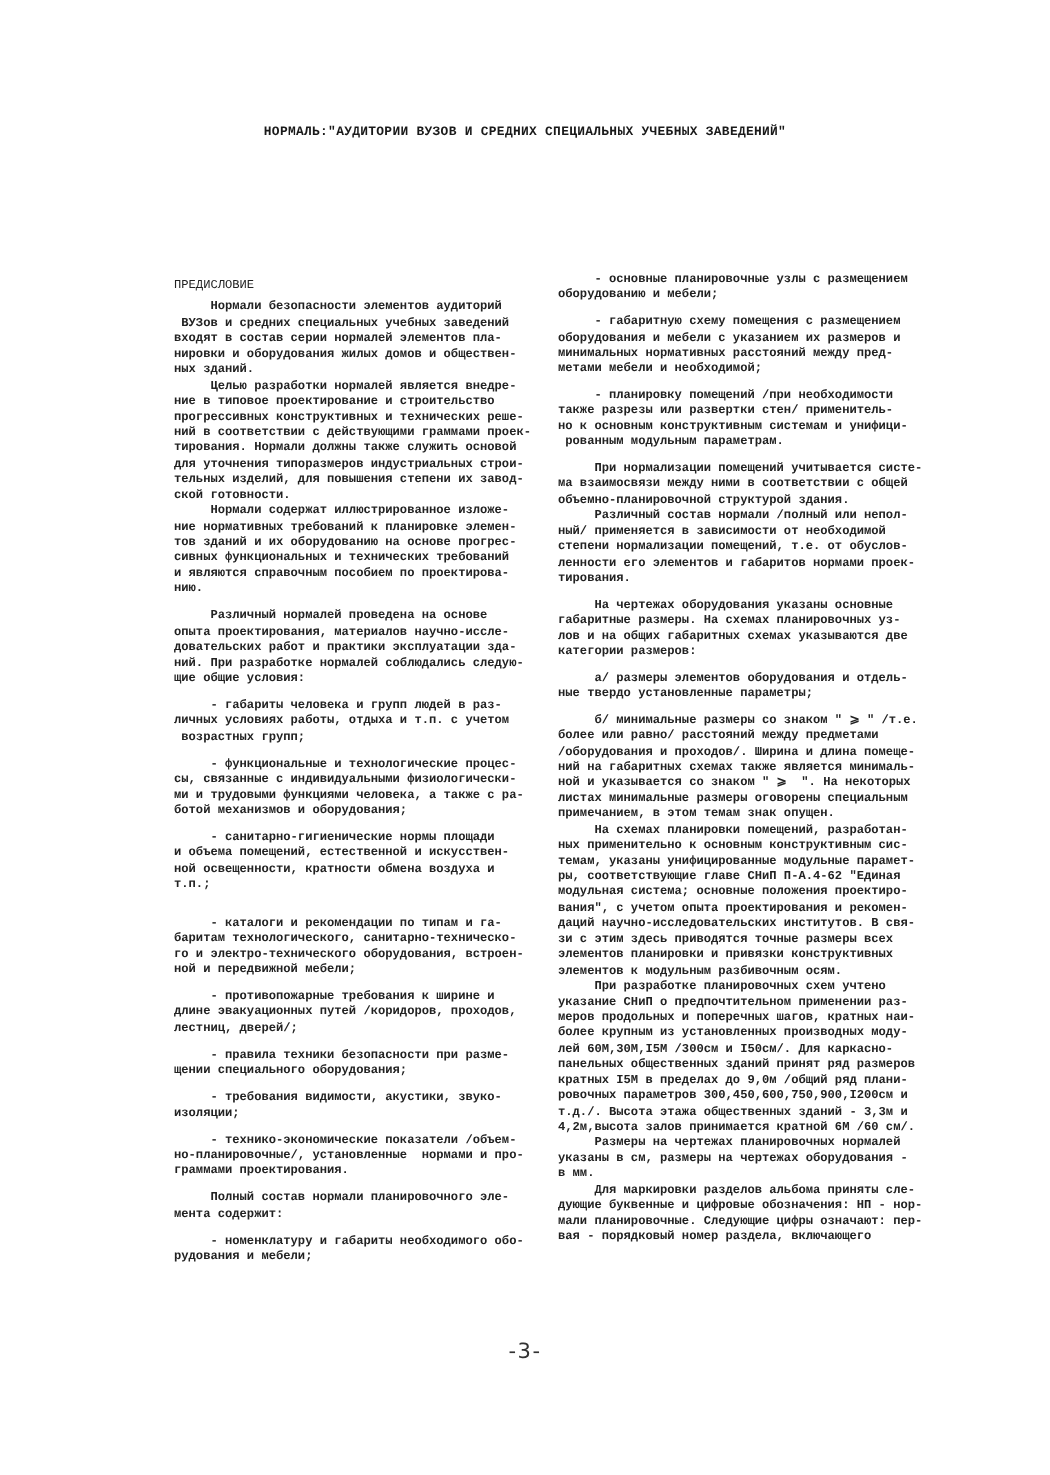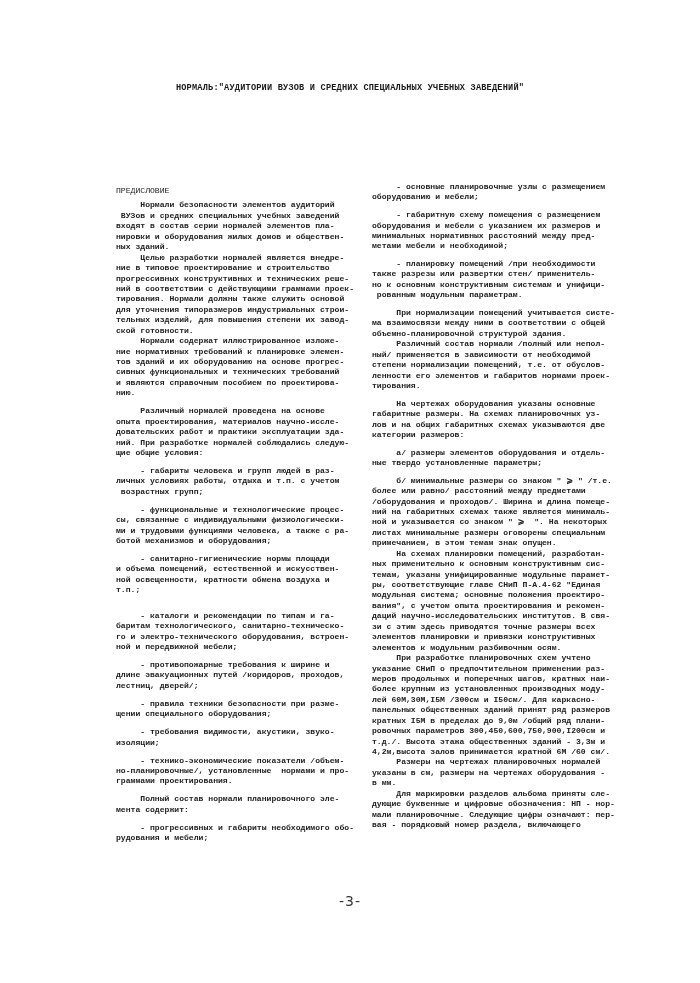--- a/index.html
+++ b/index.html
@@ -79,21 +79,21 @@
       <span class="ln">     - требования видимости, акустики, звуко-</span>
       <span class="ln">изоляции;</span>
       <span class="gap" style="height: 7.5px;"></span>
       <span class="ln">     - технико-экономические показатели /объем-</span>
       <span class="ln">но-планировочные/, установленные  нормами и про-</span>
       <span class="ln">граммами проектирования.</span>
       <span class="gap" style="height: 7.5px;"></span>
       <span class="ln">     Полный состав нормали планировочного эле-</span>
       <span class="ln">мента содержит:</span>
       <span class="gap" style="height: 7.5px;"></span>
-      <span class="ln">     - прогрессивных и габариты необходимого обо-</span>
+      <span class="ln">     - номенклатуру и габариты необходимого обо-</span>
       <span class="ln">рудования и мебели;</span>
     </div>
 
   <div class="col mono" id="rightcol" style="left:372px; top:182px; width:260px;">
       <span class="ln">     - основные планировочные узлы с размещением</span>
       <span class="ln">оборудованию и мебели;</span>
       <span class="gap" style="height: 7.2px;"></span>
       <span class="ln">     - габаритную схему помещения с размещением</span>
       <span class="ln">оборудования и мебели с указанием их размеров и</span>
       <span class="ln">минимальных нормативных расстояний между пред-</span>

